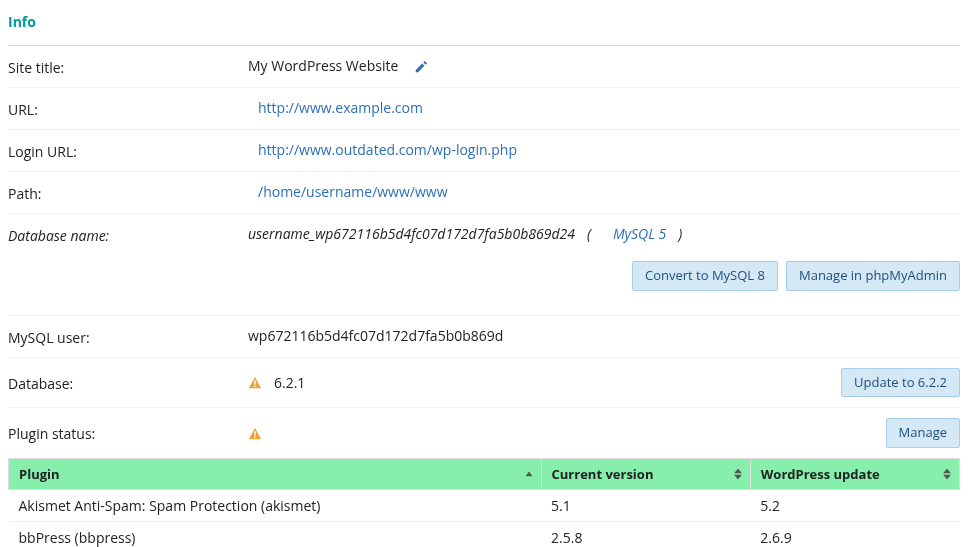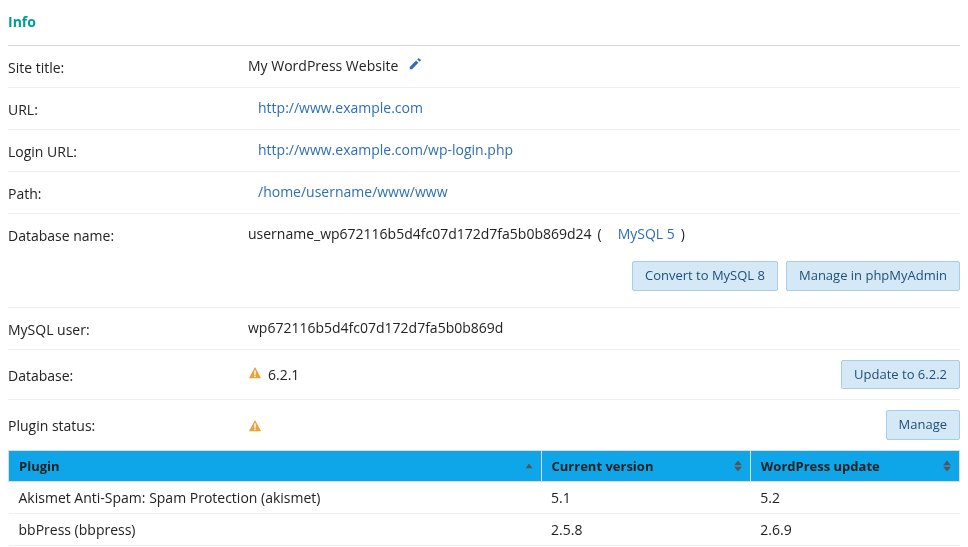--- a/index.html
+++ b/index.html
@@ -19,34 +19,34 @@
     padding: 4px 0 14px 0;
     border-bottom: 1px solid #d6d6d6;
   }
   .info-row {
     display: flex;
     align-items: flex-start;
     padding: 10px 0;
     border-bottom: 1px solid #eee;
     min-height: 40px;
   }
-  .info-row.no-border { border-bottom: none; }
+  .info-row.no-border { border-bottom: none; font-style: italic; }
   .info-label {
     width: 240px;
     flex-shrink: 0;
     color: #222;
     padding-top: 2px;
   }
   .info-value {
     flex: 1;
     color: #222;
     display: flex;
-    align-items: flex-start;
+    align-items: center;
     flex-wrap: wrap;
-    gap: 6px;
+    gap: 12px;
   }
   .info-actions {
     display: flex;
     gap: 8px;
     align-items: center;
   }
   a.link { color: #2c6fb7; text-decoration: none; margin-left: 10px; }
   .pencil-icon {
     width: 14px; height: 14px;
     display: inline-block;
@@ -73,37 +73,37 @@
   }
   .btn-light {
     background: #d5e8f6;
     border-color: #a7cde9;
     color: #1f4e79;
   }
   .db-actions {
     display: flex;
     justify-content: flex-end;
     gap: 8px;
-    padding: 6px 0 16px 0;
+    padding: 6px 0 24px 0;
     border-bottom: 1px solid #eee;
   }
   .version-row, .plugin-status-row {
     display: flex;
     align-items: center;
     padding: 10px 0;
     border-bottom: 1px solid #eee;
   }
   .version-row .info-value, .plugin-status-row .info-value { flex: 1; }
   .plugins-table {
     width: 100%;
     border-collapse: collapse;
     margin-top: 0;
   }
   .plugins-table th {
-    background: #0ea5e9;
+    background: #86efac;
     border: 1px solid #ddd;
     text-align: left;
     padding: 6px 10px;
     font-weight: 700;
     font-size: 13px;
     position: relative;
   }
   .plugins-table td {
     border: 1px solid #eee;
     border-left: none;
@@ -150,21 +150,21 @@
 <div class="info-row">
   <div class="info-label">URL:</div>
   <div class="info-value">
     <a href="#" class="link">http://www.example.com</a>
   </div>
 </div>
 
 <div class="info-row">
   <div class="info-label">Login URL:</div>
   <div class="info-value">
-    <a href="#" class="link">http://www.example.com/wp-login.php</a>
+    <a href="#" class="link">http://www.outdated.com/wp-login.php</a>
   </div>
 </div>
 
 <div class="info-row">
   <div class="info-label">Path:</div>
   <div class="info-value">
     <a href="#" class="link">/home/username/www/www</a>
   </div>
 </div>
 

